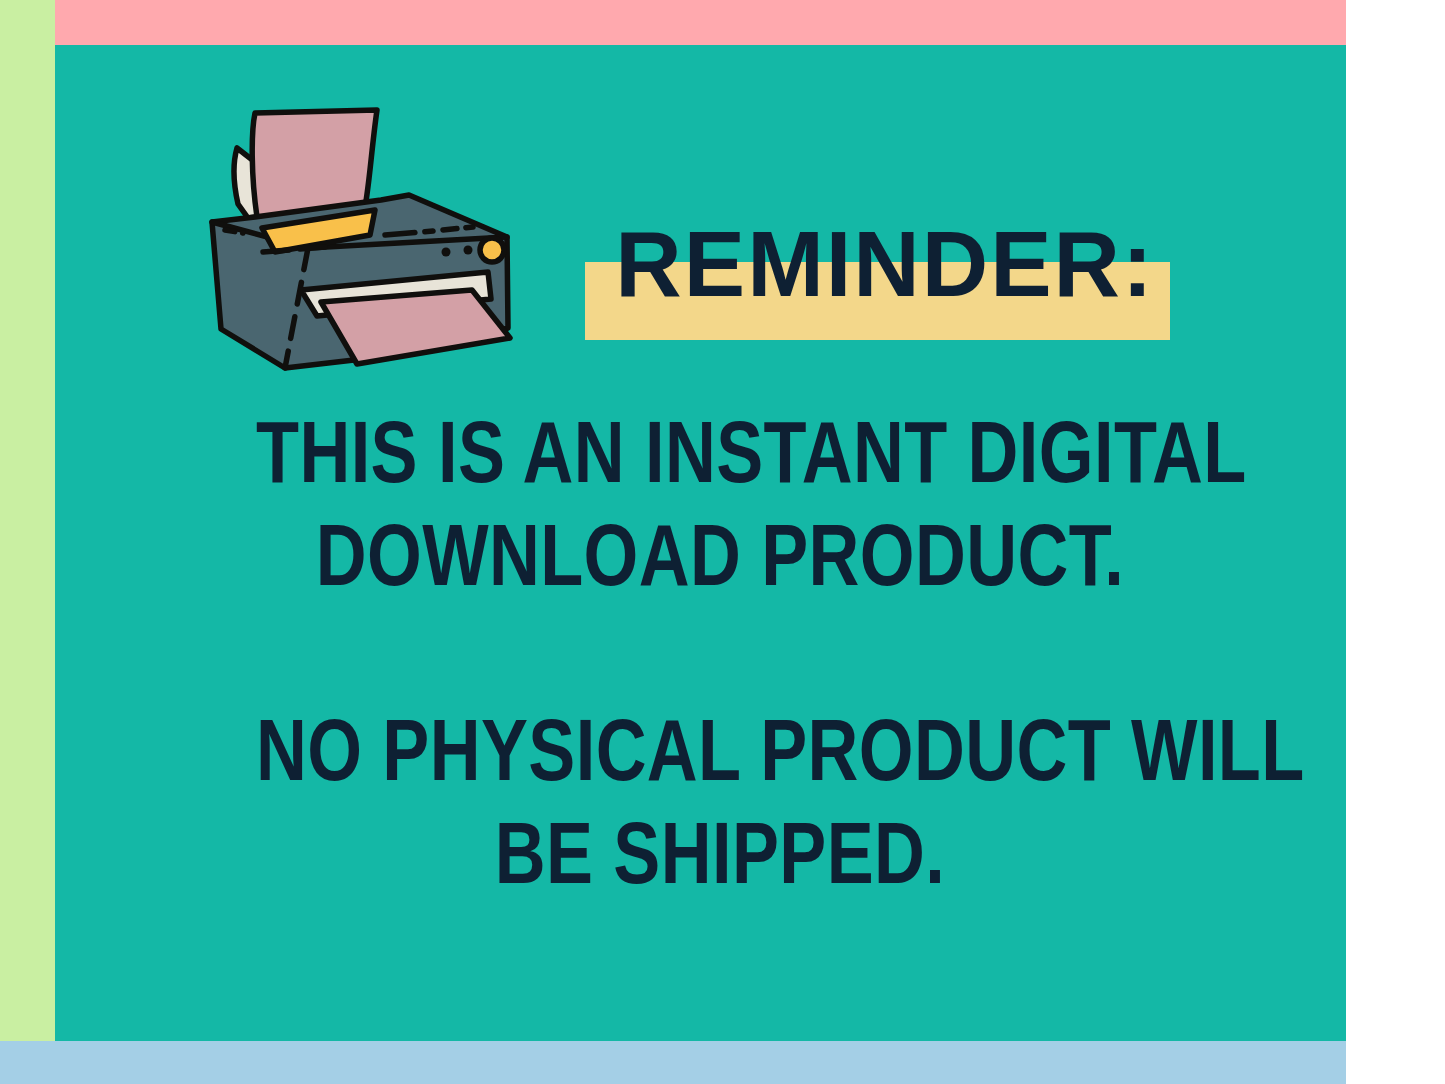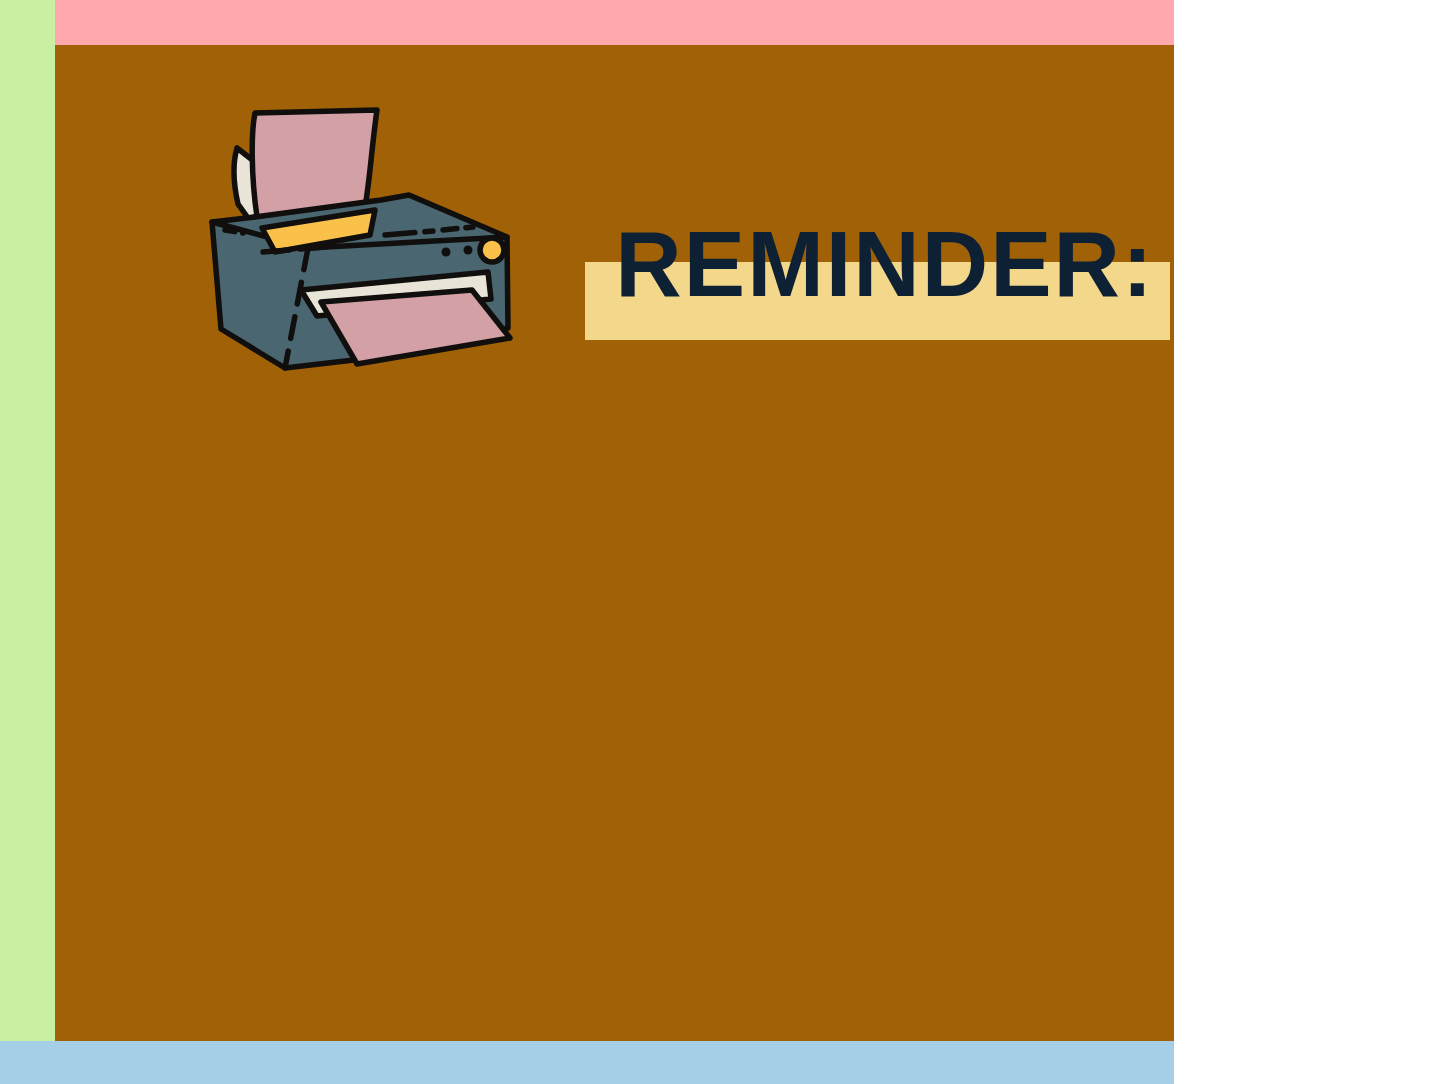--- a/index.html
+++ b/index.html
@@ -2,23 +2,23 @@
 <html><head>
 <meta charset="utf-8">
 <style>
   html, body {
     margin: 0;
     padding: 0;
     background: #ffffff;
   }
   #canvas {
     position: relative;
-    width: 1174px;
+    width: 1346px;
     height: 1084px;
-    background: #a16207;
+    background: #14b8a6;
     overflow: hidden;
     font-family: "Liberation Sans", sans-serif;
   }
 
   
   .bar { position: absolute; }
   #bar-left   { left: 0;    top: 0;    width: 55px;  height: 1041px; background: #C9EFA2; }
   #bar-top    { left: 55px; top: 0;    width: 1390px; height: 45px;  background: #FFA9AE; }
   #bar-bottom { left: 0;    top: 1041px; width: 1445px; height: 43px; background: #A4CFE6; }
   #bar-right  { left: 1385px; top: 45px; width: 60px;  height: 1039px; background: #FFD989; }
@@ -136,15 +136,22 @@
           <path d="M 136 202 L 287 190 L 325 238 L 172 264 Z" fill="#D3A0A6"></path>
         </g>
       </svg>
     </div>
 
     <div id="heading-block">
       <div id="heading-highlight"></div>
       <h1 id="page-title">REMINDER:</h1>
     </div>
 
+    <div id="body-copy">
+      <div class="body-line">THIS IS AN INSTANT DIGITAL</div>
+      <div class="body-line">DOWNLOAD PRODUCT.</div>
+      <div class="body-gap"></div>
+      <div class="body-line">NO PHYSICAL PRODUCT WILL</div>
+      <div class="body-line">BE SHIPPED.</div>
+    </div>
 
   </div>
 </div>
 
 </body></html>

